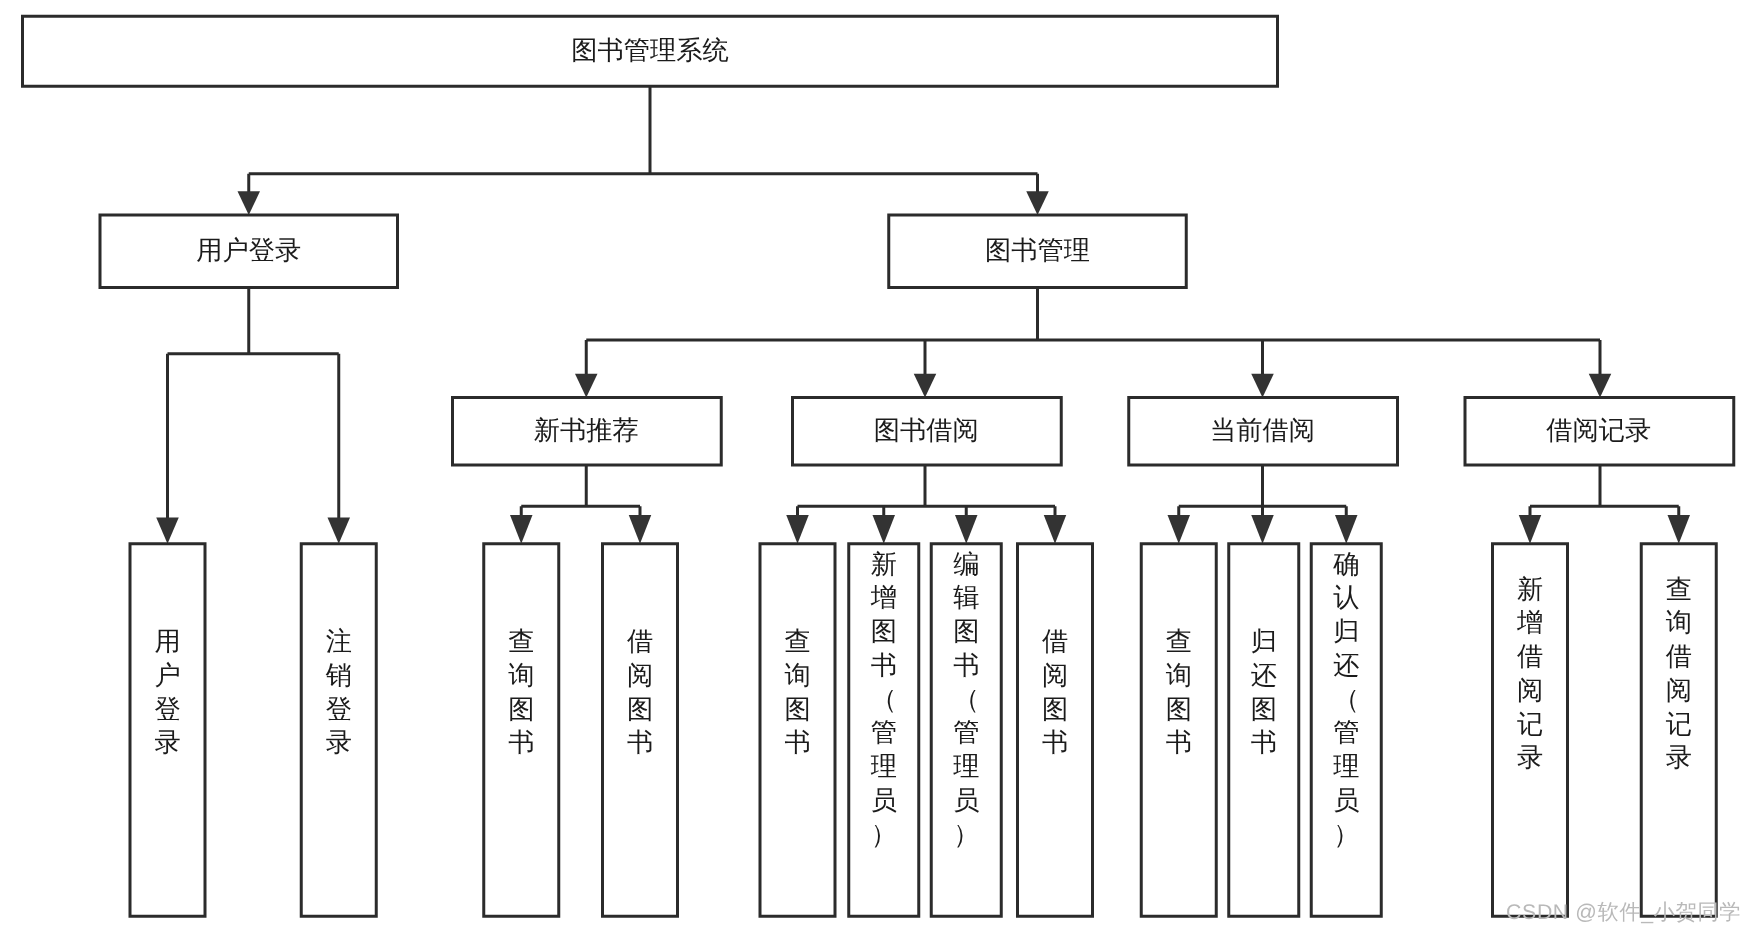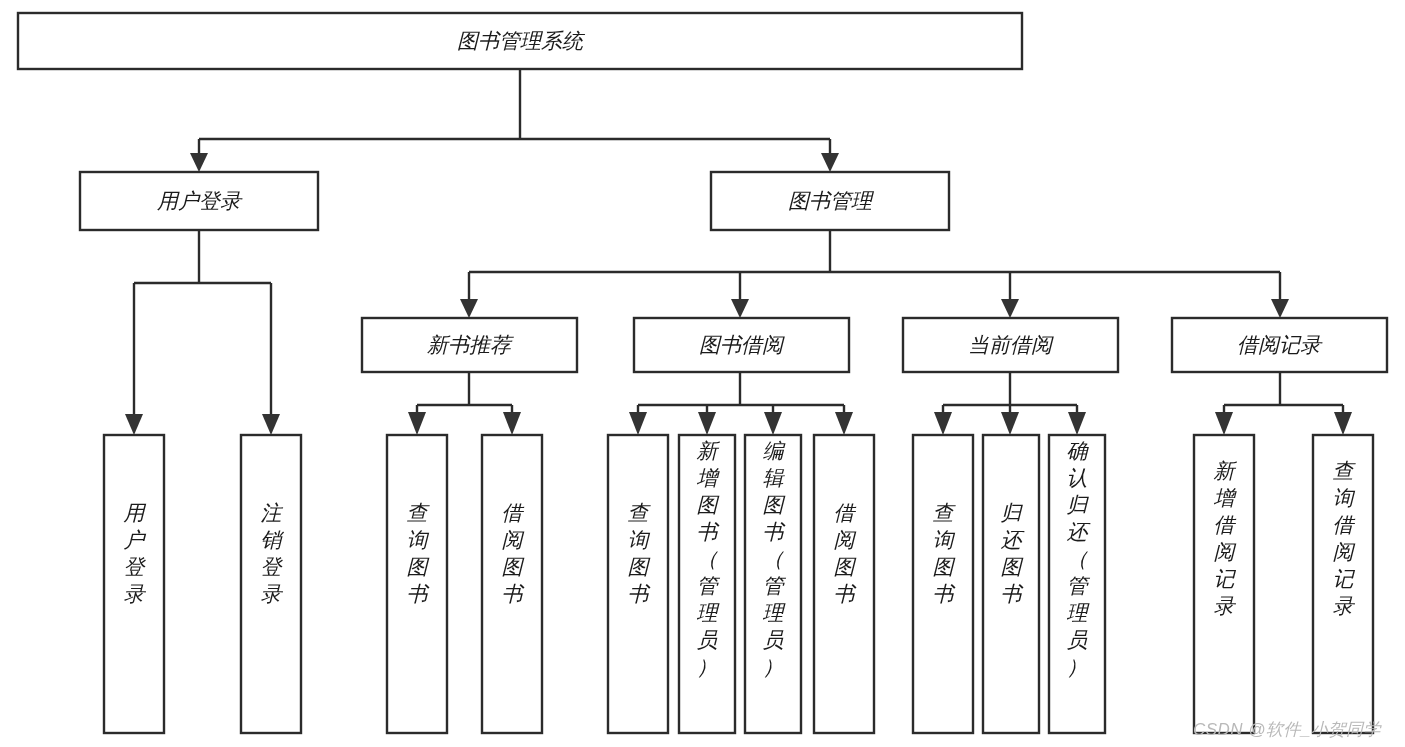--- a/index.html
+++ b/index.html
@@ -9,21 +9,20 @@
   }
   body {
     font-family: "Liberation Sans", "DejaVu Sans", sans-serif;
   }
   #diagram-root {
     position: relative;
     width: 1405px;
     height: 747px;
     background: #ffffff;
     overflow: hidden;
-    font-style: italic;
   }
   svg.flow {
     position: absolute;
     left: 0;
     top: 0;
     width: 1405px;
     height: 747px;
     display: block;
   }
   .node-rect {
@@ -49,21 +48,21 @@
     dominant-baseline: middle;
   }
   .node-label-vertical {
     font-family: "Liberation Sans", "DejaVu Sans", sans-serif;
     font-size: 21px;
     fill: #1b1b1b;
     text-anchor: middle;
   }
   .watermark {
     position: absolute;
-    right: 24px;
+    right: 12px;
     bottom: 6px;
     font-family: "Liberation Sans", "DejaVu Sans", sans-serif;
     font-size: 17px;
     color: #b9b9b9;
     letter-spacing: 0.5px;
     white-space: nowrap;
     pointer-events: none;
   }
 </style>
 </head>

